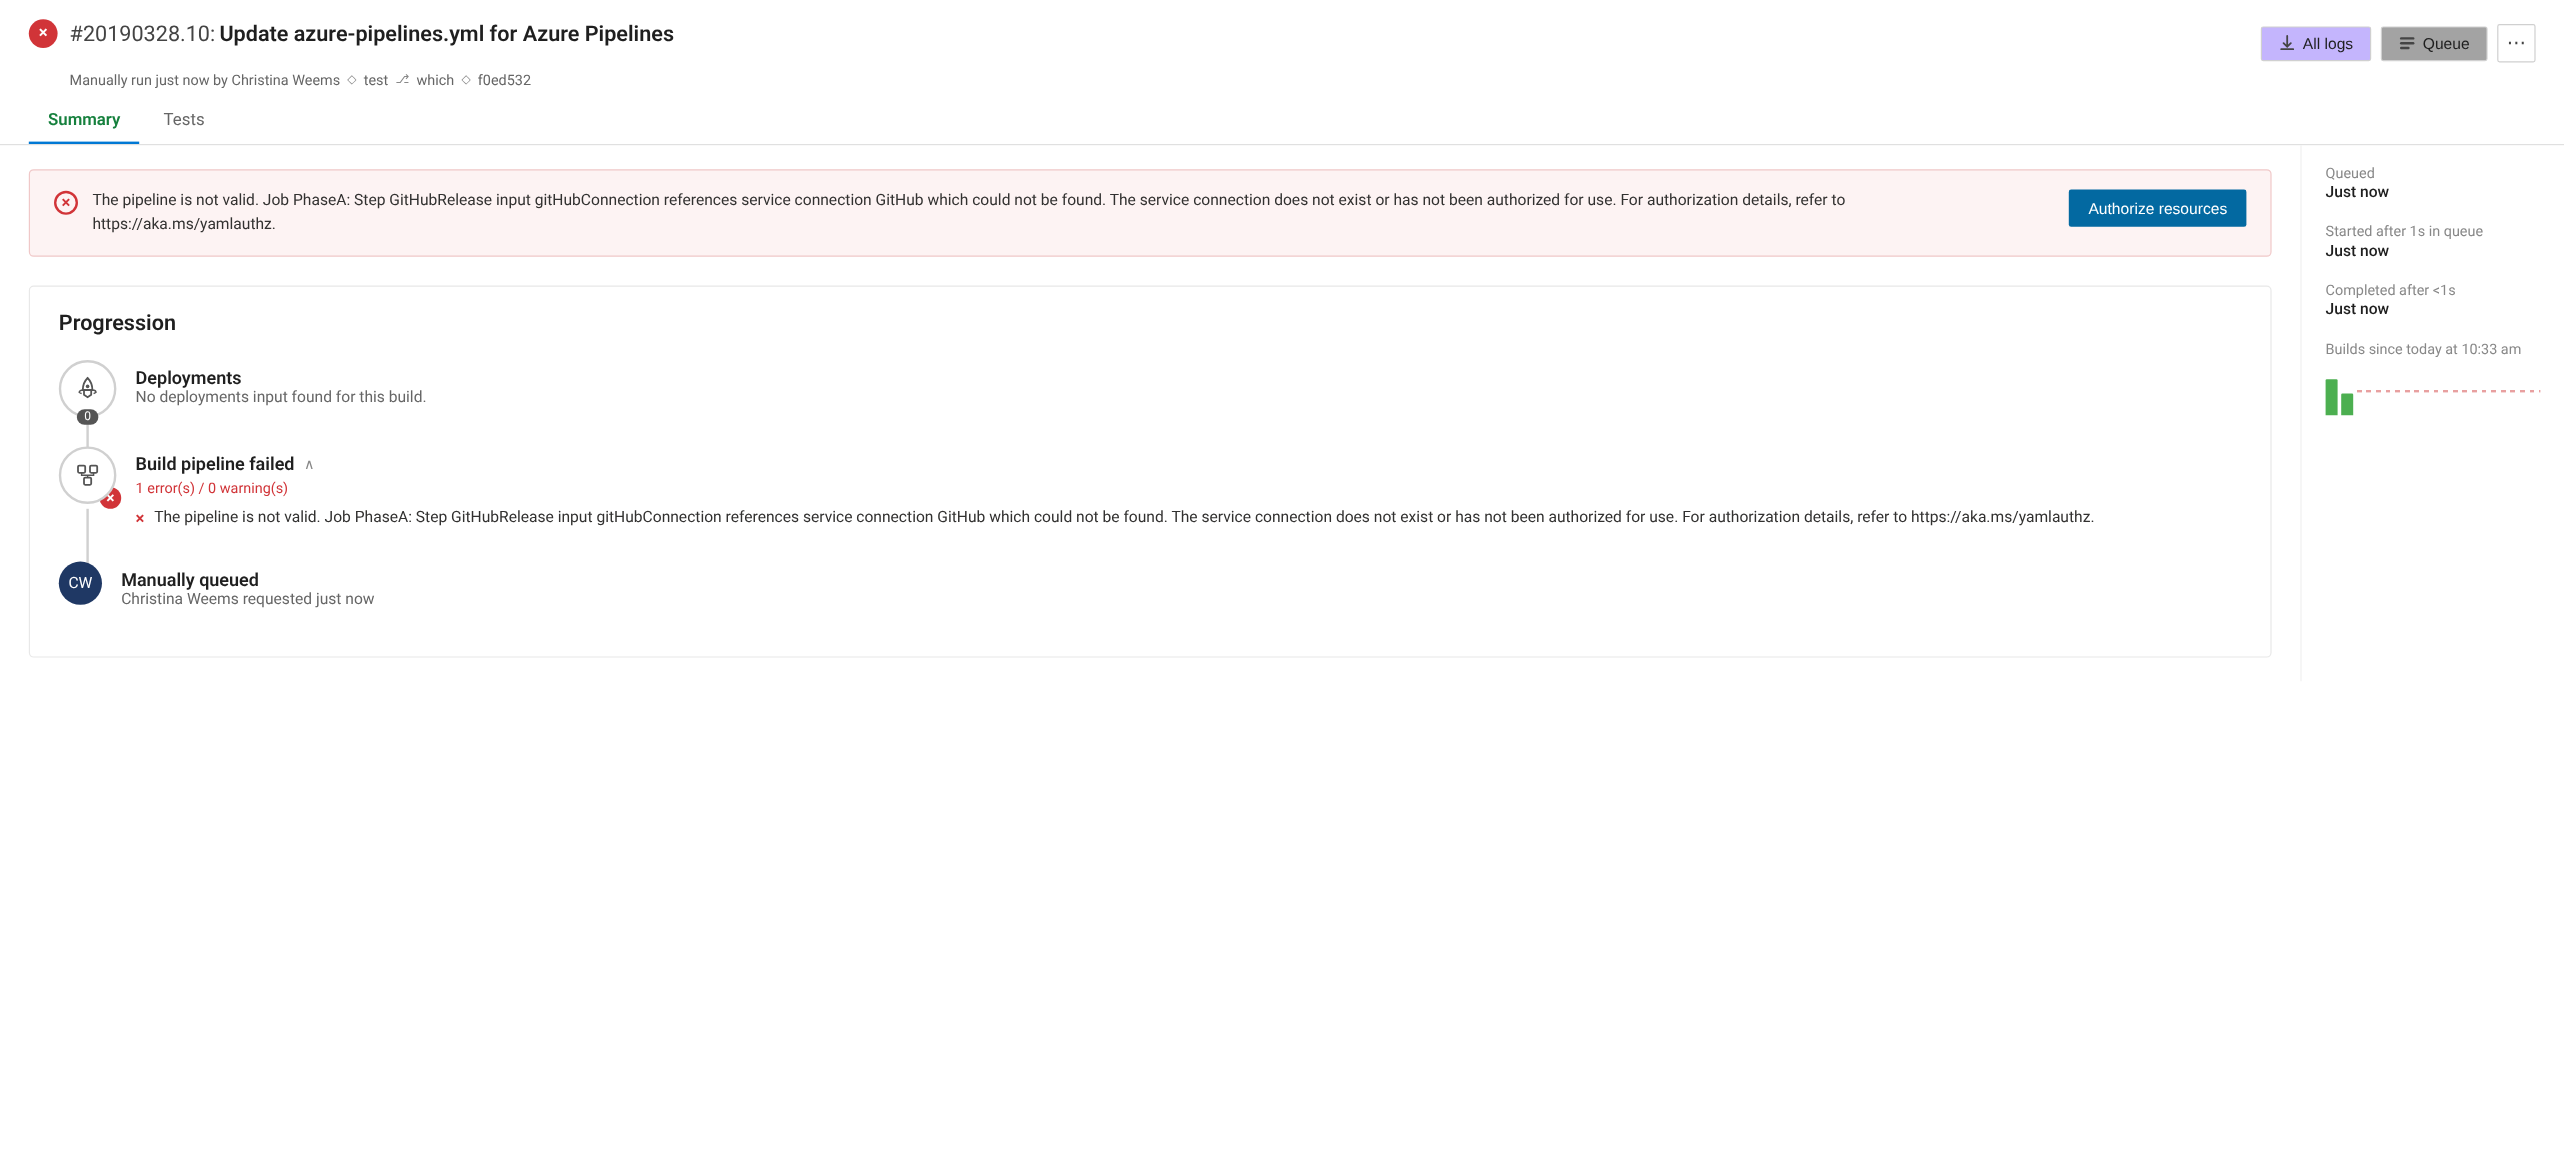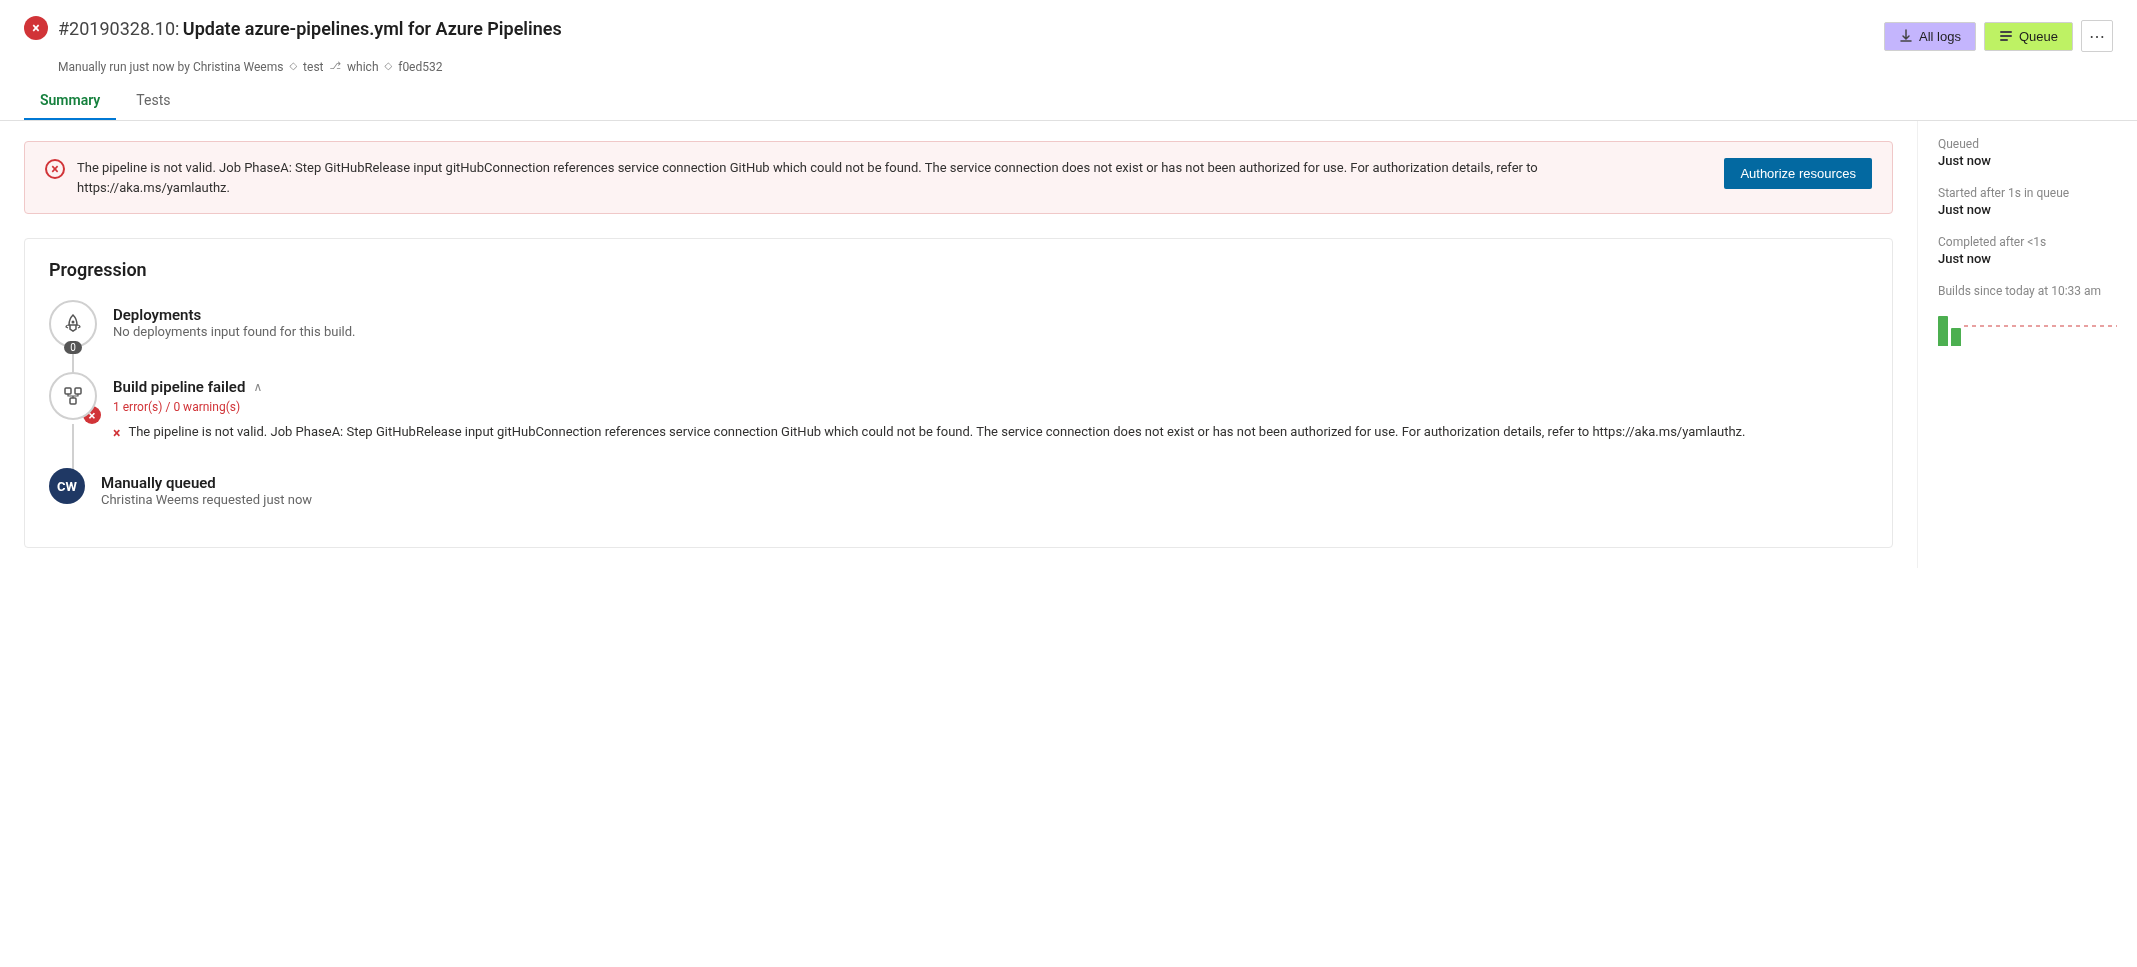--- a/index.html
+++ b/index.html
@@ -9,21 +9,21 @@
     .header { padding: 16px 24px 0 24px; border-bottom: 1px solid #e0e0e0; }
     .header-top { display: flex; align-items: flex-start; justify-content: space-between; margin-bottom: 8px; }
     .header-title { display: flex; align-items: center; gap: 10px; }
     .error-circle { width: 24px; height: 24px; border-radius: 50%; background: #d13438; display: flex; align-items: center; justify-content: center; color: #fff; font-weight: bold; font-size: 14px; flex-shrink: 0; }
     .build-number { color: #444; font-size: 18px; font-weight: 400; }
     .build-title { color: #1f1f1f; font-size: 18px; font-weight: 600; }
     .header-meta { font-size: 12px; color: #666; display: flex; gap: 6px; margin-top: 4px; margin-left: 34px; margin-bottom: 8px; }
     .header-meta .diamond { font-size: 10px; color: #888; }
     .header-actions { display: flex; align-items: center; gap: 8px; margin-top: 4px; }
     .btn-logs { display: flex; align-items: center; gap: 6px; padding: 6px 14px; border: 1px solid #d0d0d0; background: #c4b5fd; border-radius: 2px; cursor: pointer; font-size: 13px; color: #1f1f1f; }
-    .btn-queue { display: flex; align-items: center; gap: 6px; padding: 6px 14px; border: 1px solid #d0d0d0; background: #bef264; border-radius: 2px; cursor: pointer; font-size: 13px; color: #1f1f1f; }
+    .btn-queue { display: flex; align-items: center; gap: 6px; padding: 6px 14px; border: 1px solid #d0d0d0; background: #a3a3a3; border-radius: 2px; cursor: pointer; font-size: 13px; color: #1f1f1f; }
     .btn-more { width: 32px; height: 32px; border: 1px solid #d0d0d0; background: #fff; border-radius: 2px; cursor: pointer; display: flex; align-items: center; justify-content: center; font-size: 16px; color: #444; }
 
     
     .tabs { display: flex; gap: 0; margin-left: 0; }
     .tab { padding: 10px 16px; font-size: 14px; cursor: pointer; border-bottom: 2px solid transparent; color: #666; margin-right: 4px; }
     .tab.active { border-bottom: 2px solid #0078d4; color: #15803d; font-weight: 600; }
 
     
     .main { display: flex; gap: 0; }
     .content { flex: 1; padding: 20px 24px; }
@@ -48,21 +48,21 @@
     .timeline-icon .badge { position: absolute; bottom: -4px; left: 50%; transform: translateX(-50%); background: #555; color: #fff; font-size: 10px; border-radius: 10px; padding: 1px 5px; min-width: 18px; text-align: center; }
     .timeline-body { flex: 1; padding-top: 6px; }
     .timeline-header { display: flex; align-items: center; gap: 8px; margin-bottom: 4px; }
     .timeline-name { font-size: 15px; font-weight: 600; }
     .timeline-desc { font-size: 13px; color: #666; }
     .timeline-errors { font-size: 12px; color: #d13438; margin-bottom: 8px; }
     .timeline-error-detail { display: flex; align-items: flex-start; gap: 8px; font-size: 13px; color: #323130; line-height: 1.5; }
     .small-x { color: #d13438; font-size: 14px; font-weight: bold; flex-shrink: 0; margin-top: 1px; }
 
     
-    .avatar { width: 36px; height: 36px; border-radius: 50%; background: #1f3864; color: #fff; display: flex; align-items: center; justify-content: center; font-size: 13px; font-weight: 700; flex-shrink: 0; }
+    .avatar { width: 36px; height: 36px; border-radius: 50%; background: #1f3864; color: #fff; display: flex; align-items: center; justify-content: center; font-size: 13px; font-weight: 400; flex-shrink: 0; }
 
     
     .collapse-icon { font-size: 12px; color: #888; cursor: pointer; }
 
     
     .sidebar-section { margin-bottom: 18px; }
     .sidebar-label { font-size: 12px; color: #888; margin-bottom: 2px; }
     .sidebar-value { font-size: 13px; color: #1f1f1f; font-weight: 500; }
     .sidebar-chart { margin-top: 8px; }
 

